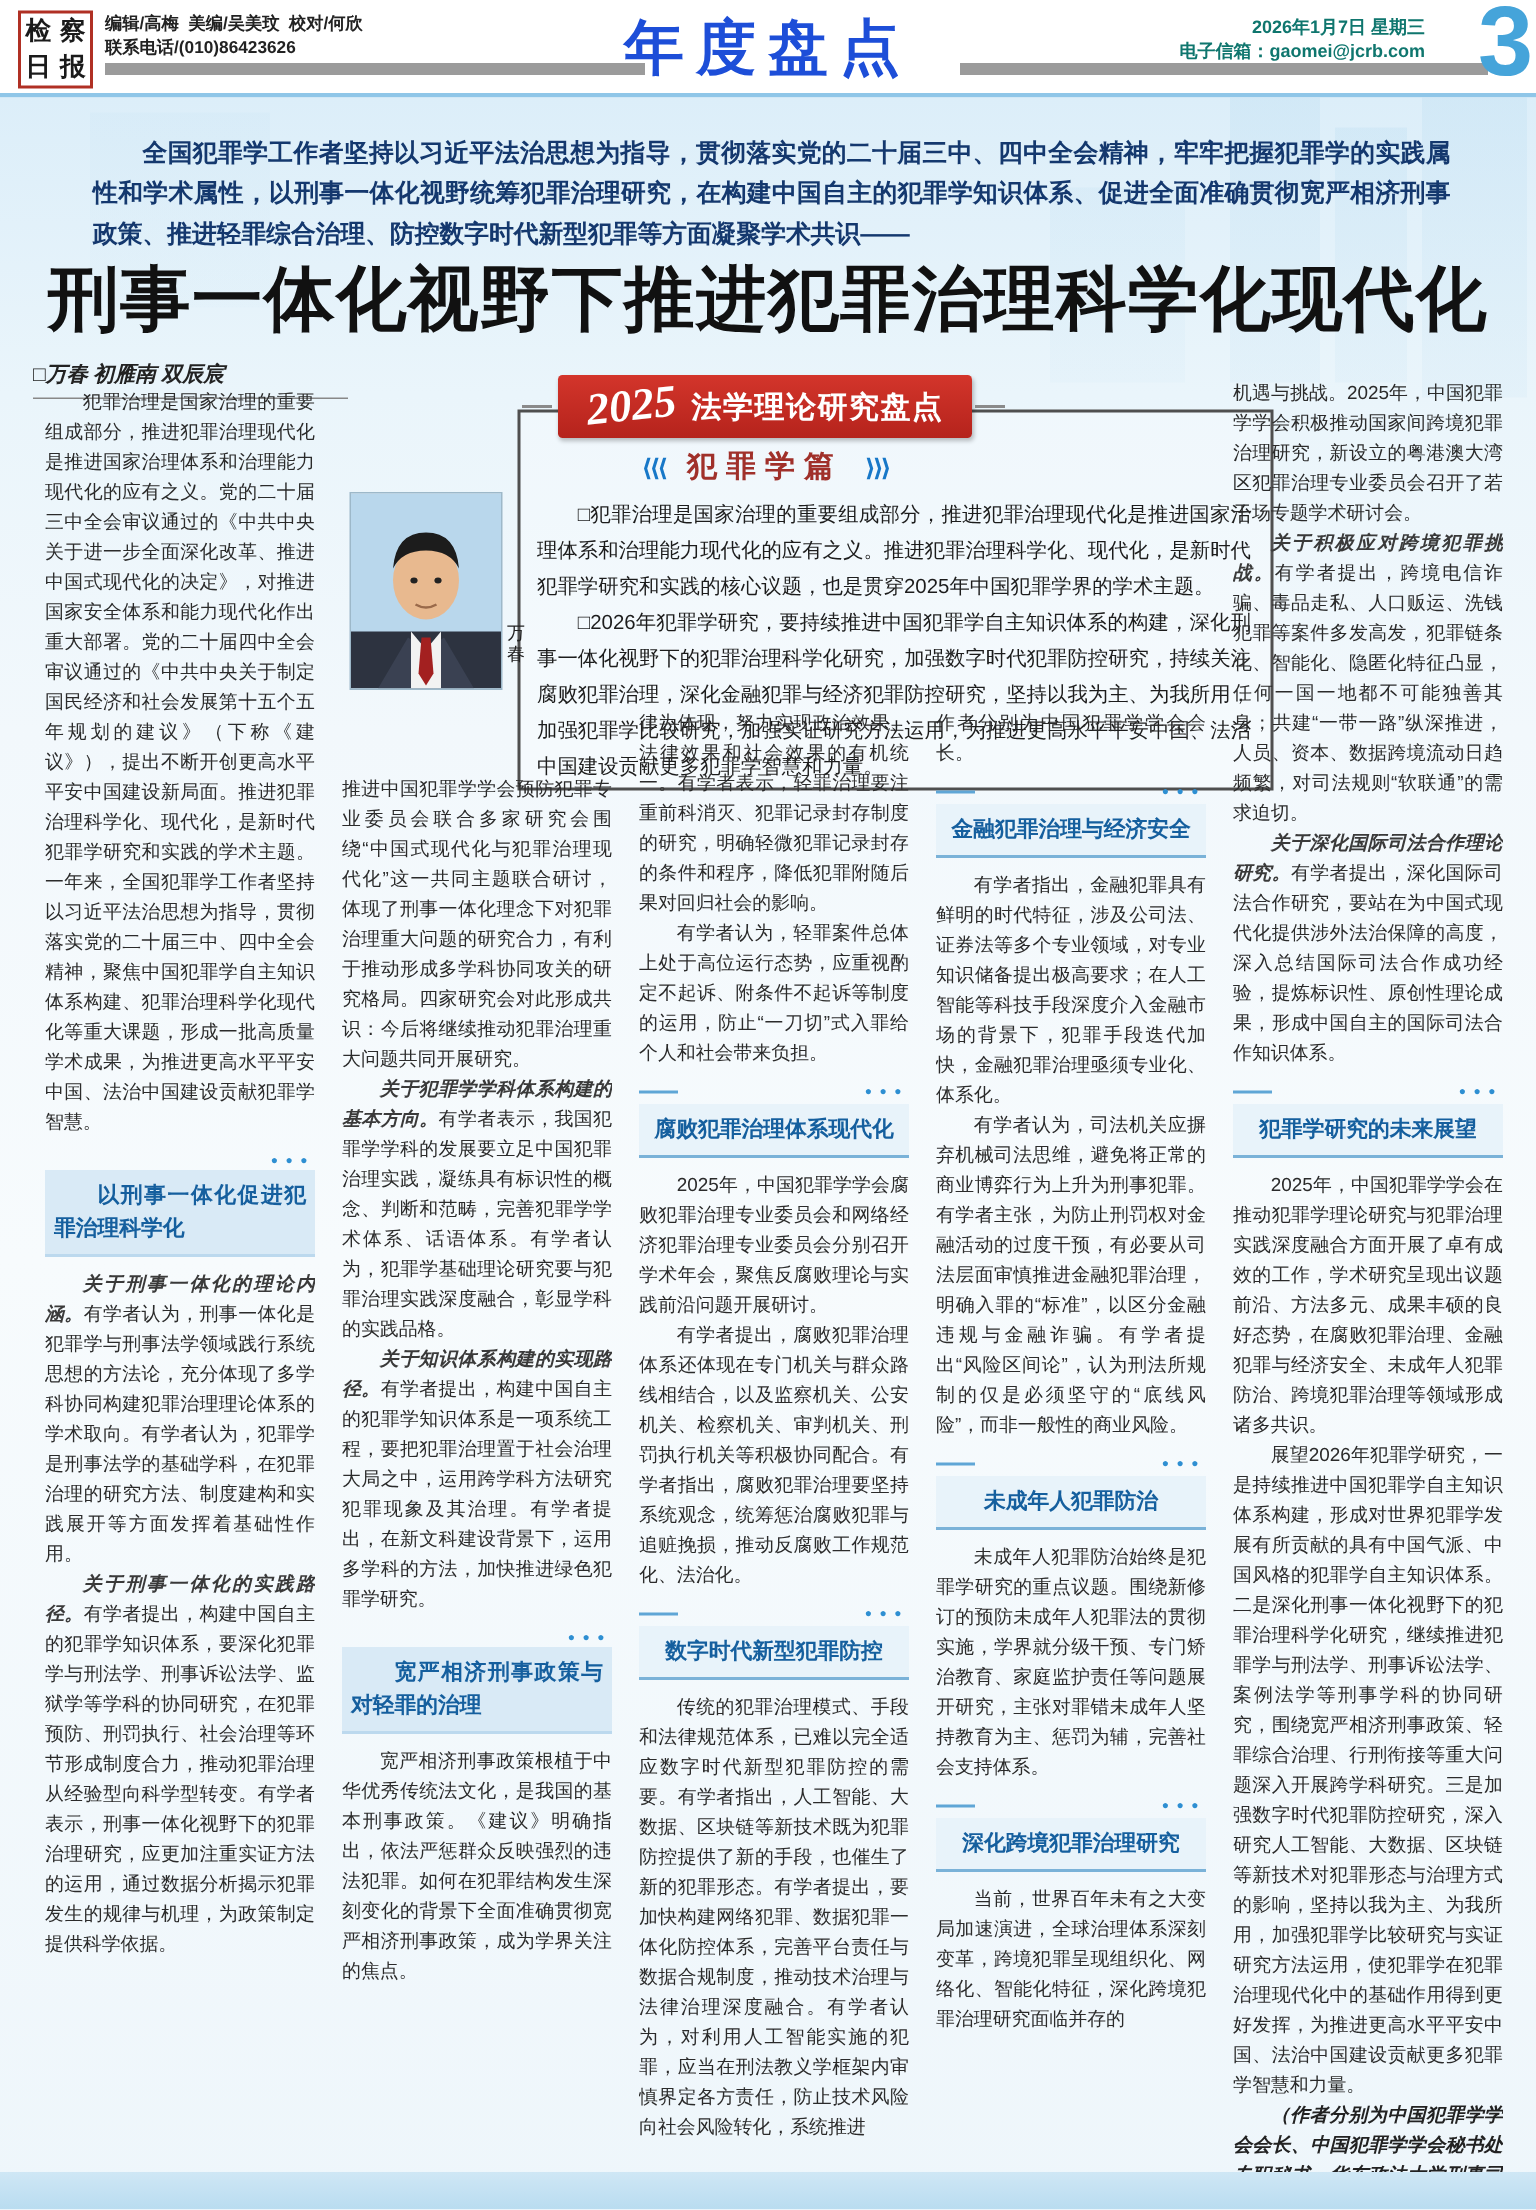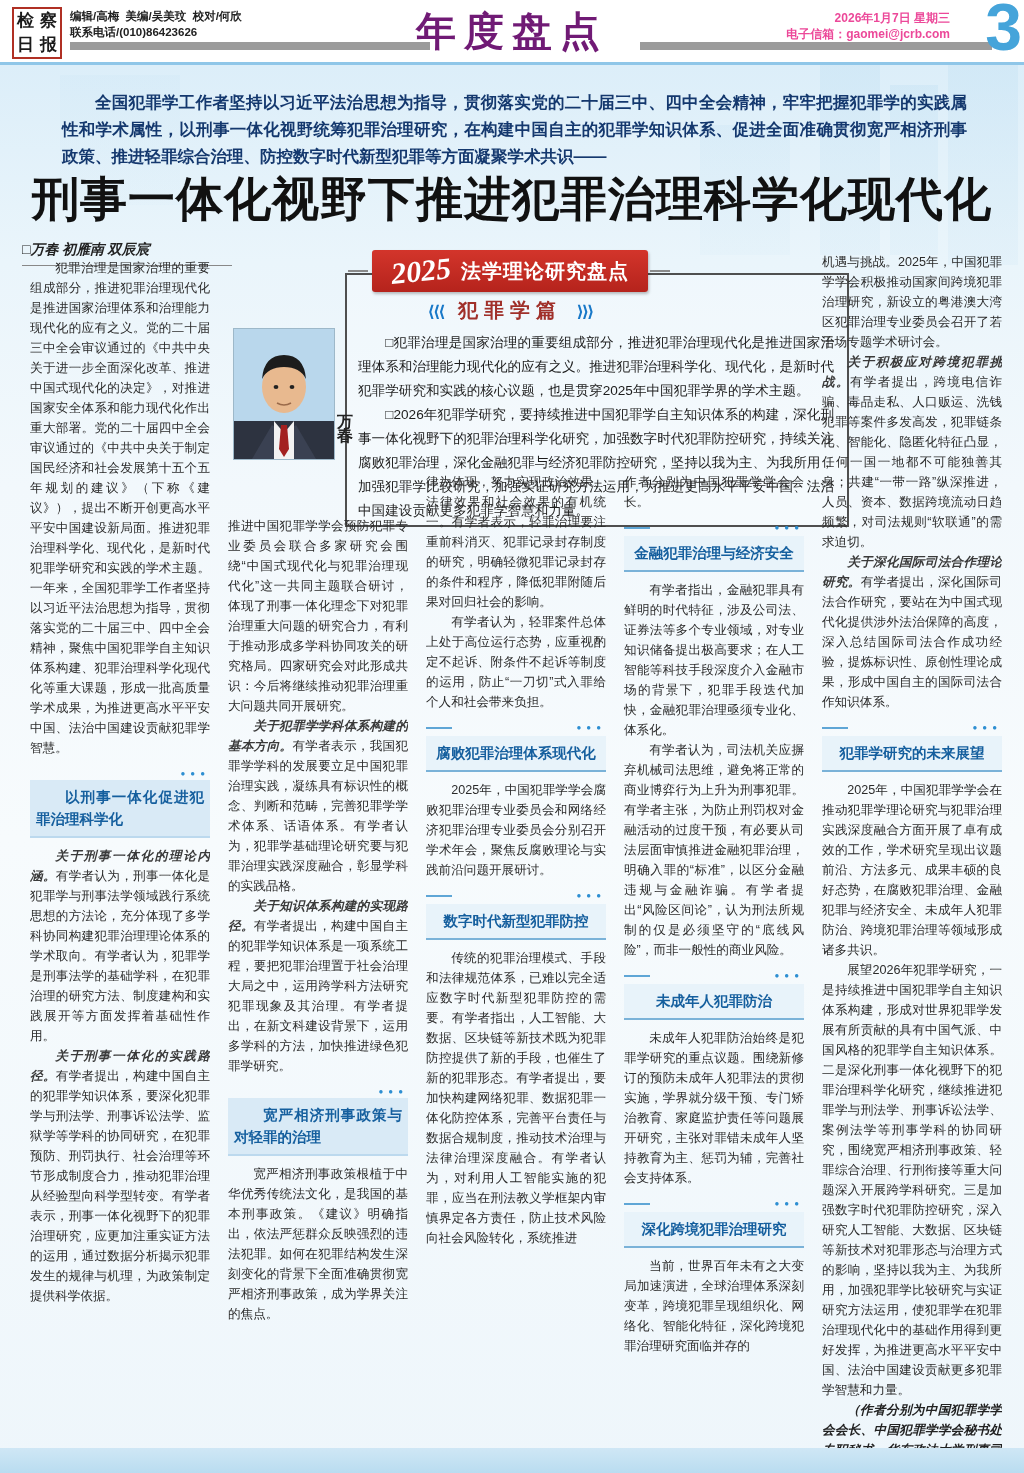--- a/index.html
+++ b/index.html
@@ -7,22 +7,22 @@
   #page{position:relative;width:1024px;height:1473px;overflow:hidden;background:#fdfefe;}
 
   
   #header{position:absolute;left:0;top:0;width:1024px;height:62px;background:#fff;border-bottom:3px solid #8fc6e8;}
   .seal{position:absolute;left:12px;top:7px;width:46px;height:48px;border:2px solid #b03024;display:grid;grid-template-columns:1fr 1fr;background:#fff;}
   .seal span{font-family:"Liberation Serif","DejaVu Serif",serif;font-weight:bold;font-size:17px;line-height:23px;text-align:center;color:#1a1a1a;}
   .mast-info{position:absolute;left:70px;top:8px;font-size:11.5px;font-weight:bold;color:#222;line-height:16px;white-space:pre;}
   .gray-bar{position:absolute;height:8px;background:#9b9b9b;top:42px;}
   #bar-left{left:70px;width:360px;}
   #bar-right{left:640px;width:352px;}
-  #banner-title{position:absolute;left:0;top:4px;width:1024px;text-align:center;font-size:40px;font-weight:900;color:#701a75;letter-spacing:8px;}
-  .date-block{position:absolute;left:700px;top:10px;width:250px;text-align:right;font-size:12px;font-weight:bold;color:#ec4899;line-height:16px;}
+  #banner-title{position:absolute;left:0;top:4px;width:1024px;text-align:center;font-size:40px;font-weight:900;color:#1d4ed8;letter-spacing:8px;}
+  .date-block{position:absolute;left:700px;top:10px;width:250px;text-align:right;font-size:12px;font-weight:bold;color:#0f766e;line-height:16px;}
   #page-no{position:absolute;right:2px;top:-6px;font-size:66px;font-weight:900;color:#45a4da;line-height:66px;}
 
   
   #content{position:absolute;left:0;top:65px;width:1024px;height:1408px;
     background:linear-gradient(180deg,#dceef9 0%,#eaf5fb 14%,#f2f8fc 30%,#f7fbfd 55%,#eef6fb 100%);}
   .city{position:absolute;opacity:.35;background:linear-gradient(180deg,#bfdff2,#d7ebf7);}
   .city.b1{left:820px;top:0;width:60px;height:190px;}
   .city.b2{left:890px;top:20px;width:48px;height:170px;}
   .city.b3{left:948px;top:-0px;width:70px;height:200px;}
   .city.b4{left:700px;top:60px;width:90px;height:130px;opacity:.22;}
@@ -38,21 +38,21 @@
   #sumbox{position:absolute;left:345px;top:208px;width:500px;height:250px;border:2px solid #4f4f4f;background:rgba(255,255,255,.25);}
   #badge{position:absolute;left:372px;top:185px;width:276px;height:42px;background:linear-gradient(180deg,#d3352b,#b5231c);border-radius:3px;display:flex;align-items:center;justify-content:center;box-shadow:1px 2px 3px rgba(0,0,0,.25);}
   #badge .y{font-family:"Liberation Serif","DejaVu Serif",serif;font-style:italic;font-weight:900;font-size:30px;color:#fff;transform:rotate(-6deg);margin-right:10px;}
   #badge .t{font-size:20px;font-weight:900;color:#fff;letter-spacing:1px;}
   .badge-line{position:absolute;top:205px;height:2px;width:20px;background:#8a8a8a;}
   #bl-l{left:348px;} #bl-r{left:650px;}
   #subbadge{position:absolute;left:372px;top:232px;width:276px;text-align:center;}
   #subbadge .arr{color:#1878c8;font-weight:900;font-size:16px;letter-spacing:-2px;}
   #subbadge .s{font-size:20px;font-weight:700;color:#a0302a;letter-spacing:6px;margin:0 10px;font-family:"Liberation Serif","DejaVu Serif",serif;}
   #photo{position:absolute;left:233px;top:263px;width:100px;height:130px;background:linear-gradient(180deg,#cfe5f4,#a8cde8);overflow:hidden;border:1px solid #9db8c9;}
-  #photo-caption{position:absolute;left:337px;top:350px;width:14px;font-size:16px;font-weight:bold;color:#222;line-height:14px;text-align:left;}
+  #photo-caption{position:absolute;left:337px;top:350px;width:14px;font-size:12px;font-weight:normal;color:#222;line-height:14px;text-align:center;}
   #sumtext{position:absolute;left:358px;top:266px;width:476px;font-size:13.6px;color:#1c1c1c;line-height:24px;text-align:justify;}
   #sumtext p{margin:0;text-indent:2em;}
 
   
   .col{position:absolute;width:180px;overflow:hidden;font-size:12.6px;line-height:20px;color:#2b2b2b;text-align:justify;}
   .c1{left:30px; top:193px;height:1190px;}
   .c2{left:228px;top:407px;height:976px;margin-top:44px;}
   .c3{left:426px;top:407px;height:976px;}
   .c4{left:624px;top:407px;height:976px;}
   .c5{left:822px;top:187px;height:1196px;}
@@ -163,20 +163,21 @@
         <p class="ni">律为体现，努力实现政治效果、法律效果和社会效果的有机统一。有学者表示，轻罪治理要注重前科消灭、犯罪记录封存制度的研究，明确轻微犯罪记录封存的条件和程序，降低犯罪附随后果对回归社会的影响。</p>
         <p>有学者认为，轻罪案件总体上处于高位运行态势，应重视酌定不起诉、附条件不起诉等制度的运用，防止“一刀切”式入罪给个人和社会带来负担。</p>
         <div class="sec-h rule">
           <div class="dotrow">
             <span class="dash"></span>
             <span class="dots">●●●</span>
           </div>
           <div class="h-text">腐败犯罪治理体系现代化</div>
         </div>
         <p>2025年，中国犯罪学学会腐败犯罪治理专业委员会和网络经济犯罪治理专业委员会分别召开学术年会，聚焦反腐败理论与实践前沿问题开展研讨。</p>
+        <p>有学者提出，腐败犯罪治理体系还体现在专门机关与群众路线相结合，以及监察机关、公安机关、检察机关、审判机关、刑罚执行机关等积极协同配合。有学者指出，腐败犯罪治理要坚持系统观念，统筹惩治腐败犯罪与追赃挽损，推动反腐败工作规范化、法治化。</p>
         <div class="sec-h rule">
           <div class="dotrow">
             <span class="dash"></span>
             <span class="dots">●●●</span>
           </div>
           <div class="h-text">数字时代新型犯罪防控</div>
         </div>
         <p>传统的犯罪治理模式、手段和法律规范体系，已难以完全适应数字时代新型犯罪防控的需要。有学者指出，人工智能、大数据、区块链等新技术既为犯罪防控提供了新的手段，也催生了新的犯罪形态。有学者提出，要加快构建网络犯罪、数据犯罪一体化防控体系，完善平台责任与数据合规制度，推动技术治理与法律治理深度融合。有学者认为，对利用人工智能实施的犯罪，应当在刑法教义学框架内审慎界定各方责任，防止技术风险向社会风险转化，系统推进</p>
       </div>
     <div class="col c4">

